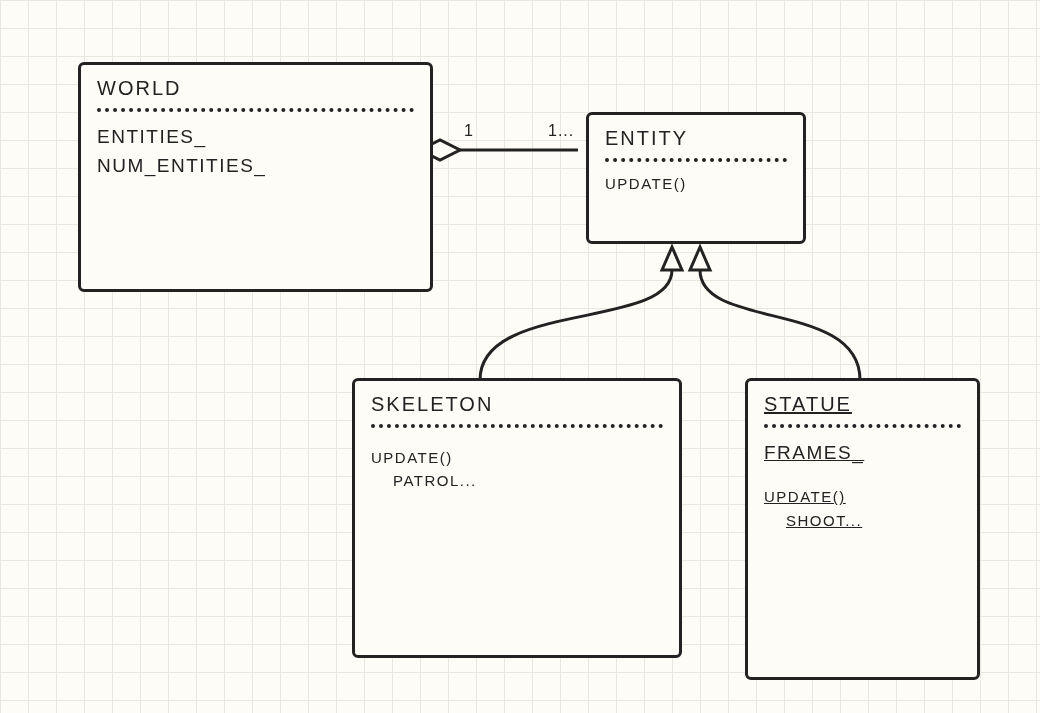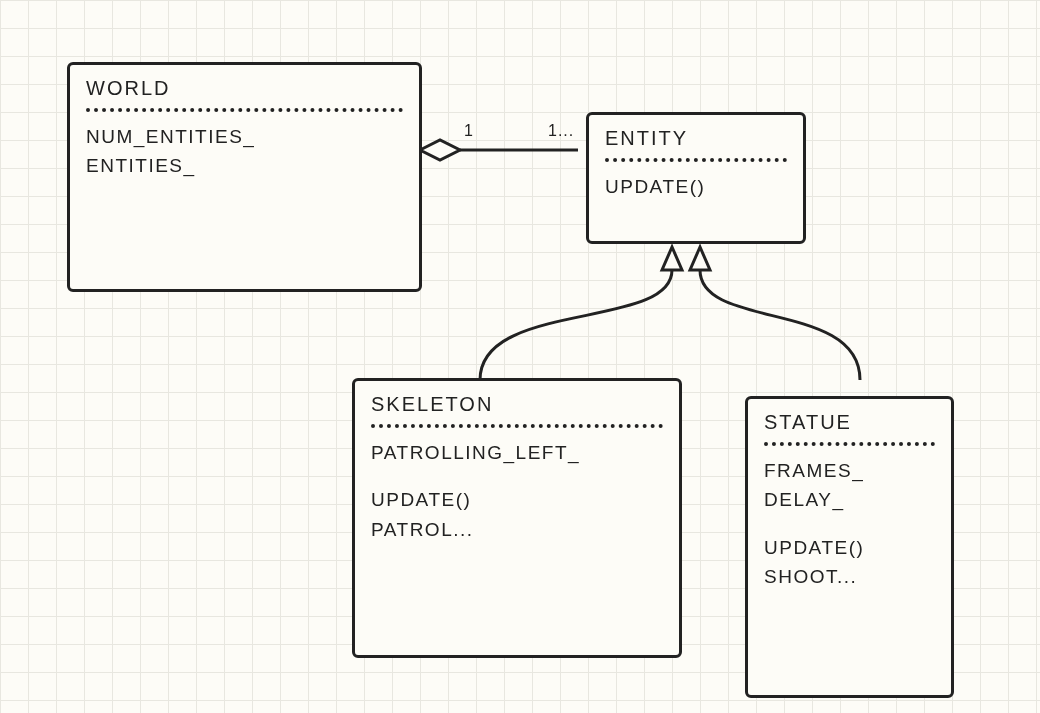--- a/index.html
+++ b/index.html
@@ -2,22 +2,22 @@
 <html><head>
 <meta charset="utf-8">
 <style>
   html,body{margin:0;padding:0;width:1040px;height:713px;overflow:hidden;background:#fdfcf7;font-family:"Comic Sans MS","Segoe Script","Bradley Hand",cursive,sans-serif;color:#222;}
   .grid{position:absolute;inset:0;background-image:linear-gradient(#e4e2db 1px,transparent 1px),linear-gradient(90deg,#e4e2db 1px,transparent 1px);background-size:28px 28px;opacity:.8;}
   .canvas{position:absolute;inset:0;}
   .box{position:absolute;border:3px solid #222;border-radius:6px;background:#fdfcf7;padding:12px 16px 14px;box-sizing:border-box;}
   .title{font-size:20px;letter-spacing:2px;}
   .divider{border:none;border-top:4px dotted #222;margin:8px 0 10px;}
   .attrs{font-size:19px;letter-spacing:1.5px;line-height:1.55;}
-  .methods{font-size:19px;letter-spacing:1.5px;line-height:1.55;margin-top:18px;}
-  .indent{}
+  .methods{font-size:15px;letter-spacing:1.5px;line-height:1.55;margin-top:18px;}
+  .indent{margin-left:22px;}
   svg.connectors{position:absolute;inset:0;pointer-events:none;}
   .mult{position:absolute;font-size:16px;letter-spacing:1px;}
 </style>
 </head>
 <body>
 
 <div class="grid"></div>
 
 <div class="canvas">
 
@@ -35,55 +35,51 @@
 
     <g>
       <path d="M860 380 C860 300 700 330 700 270" fill="none" stroke="#222" stroke-width="3"></path>
       <path d="M700 247 L690 270 L710 270 Z" fill="#fdfcf7" stroke="#222" stroke-width="3"></path>
     </g>
   </svg>
 
   <div class="mult" style="left:464px;top:122px;">1</div>
   <div class="mult" style="left:548px;top:122px;">1...</div>
 
-  <div class="box" style="left:67px;top:62px;width:355px;height:230px;">
+  <div class="box" style="left:78px;top:62px;width:355px;height:230px;">
     <div class="title">WORLD</div>
     <hr class="divider">
     <div class="attrs">
+      <div>ENTITIES_</div>
       <div>NUM_ENTITIES_</div>
-      <div>ENTITIES_</div>
     </div>
   </div>
 
   <div class="box" style="left:578px;top:112px;width:220px;height:132px;margin-left:8px;">
     <div class="title">ENTITY</div>
     <hr class="divider">
     <div class="methods" style="margin-top:4px;">
       <div>UPDATE()</div>
     </div>
   </div>
 
   <div class="box" style="left:352px;top:378px;width:330px;height:280px;">
     <div class="title">SKELETON</div>
     <hr class="divider">
-    <div class="attrs">
-      <div>PATROLLING_LEFT_</div>
-    </div>
     <div class="methods">
       <div>UPDATE()</div>
       <div class="indent">PATROL...</div>
     </div>
   </div>
 
-  <div class="box" style="left:745px;top:396px;width:209px;height:302px;">
+  <div class="box" style="left:745px;top:378px;width:235px;height:302px;text-decoration:underline;">
     <div class="title">STATUE</div>
     <hr class="divider">
     <div class="attrs">
       <div>FRAMES_</div>
-      <div>DELAY_</div>
     </div>
     <div class="methods">
       <div>UPDATE()</div>
       <div class="indent">SHOOT...</div>
     </div>
   </div>
 
 </div>
 
 </body></html>

